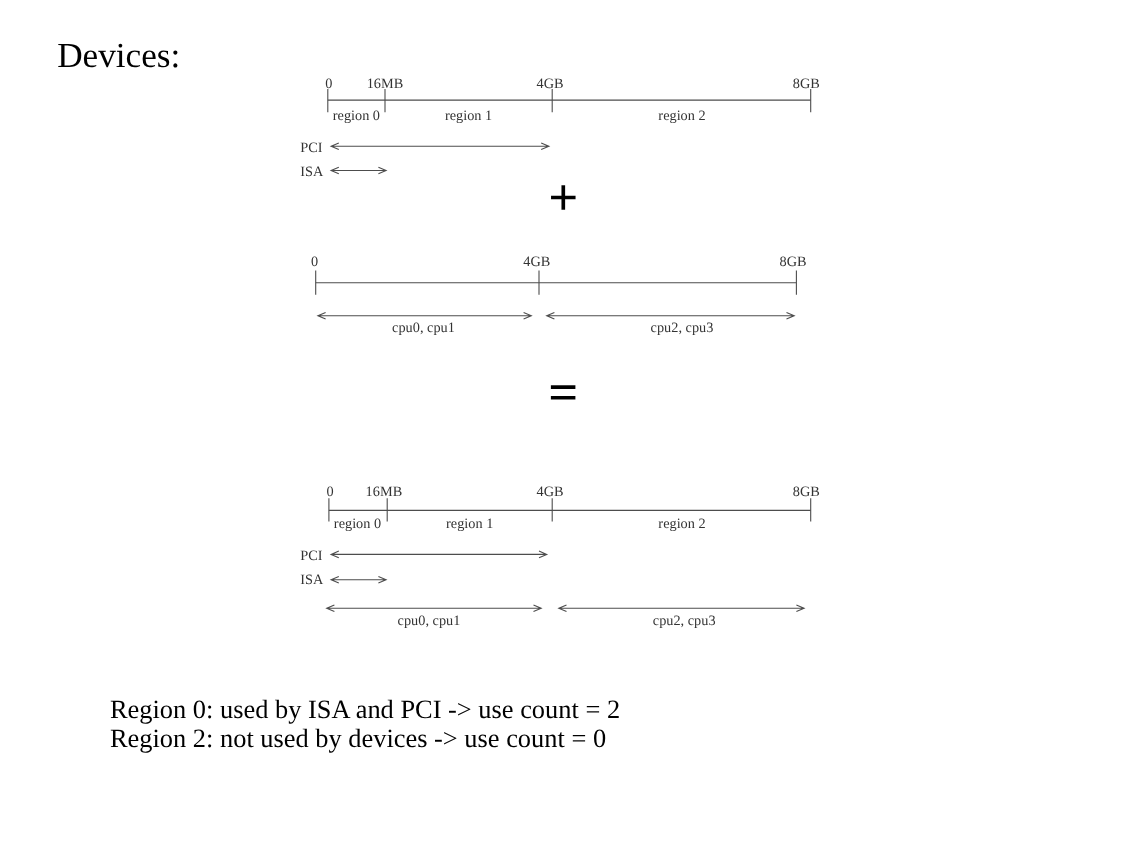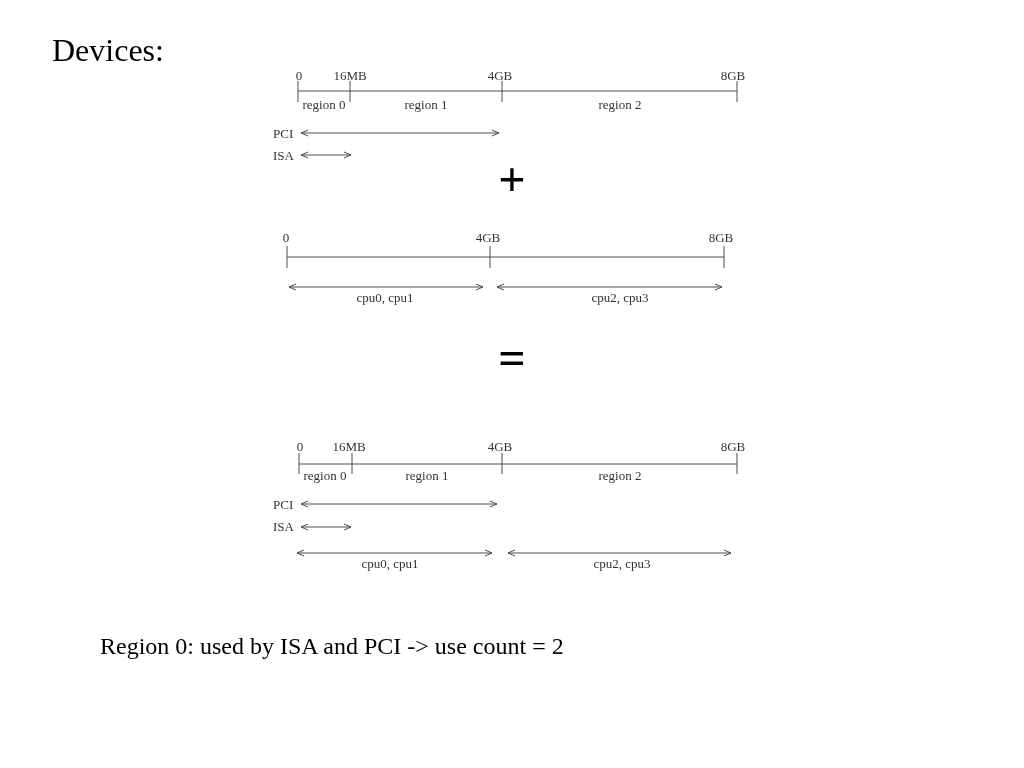--- a/index.html
+++ b/index.html
@@ -119,15 +119,16 @@
   <span class="lbl c" style="left:620px; top:468px;">region 2</span>
 
   <span class="lbl" style="left:273px; top:497px;">PCI</span>
   <span class="lbl" style="left:273px; top:519px;">ISA</span>
 
   <span class="lbl c" style="left:390px; top:556px;">cpu0, cpu1</span>
   <span class="lbl c" style="left:622px; top:556px;">cpu2, cpu3</span>
 
   <div class="notes">
     <div class="note">Region 0: used by ISA and PCI -&gt; use count = 2</div>
+    <div class="note">Region 2: not used by devices -&gt; use count = 0</div>
   </div>
 
 </div>
 
 </body></html>

